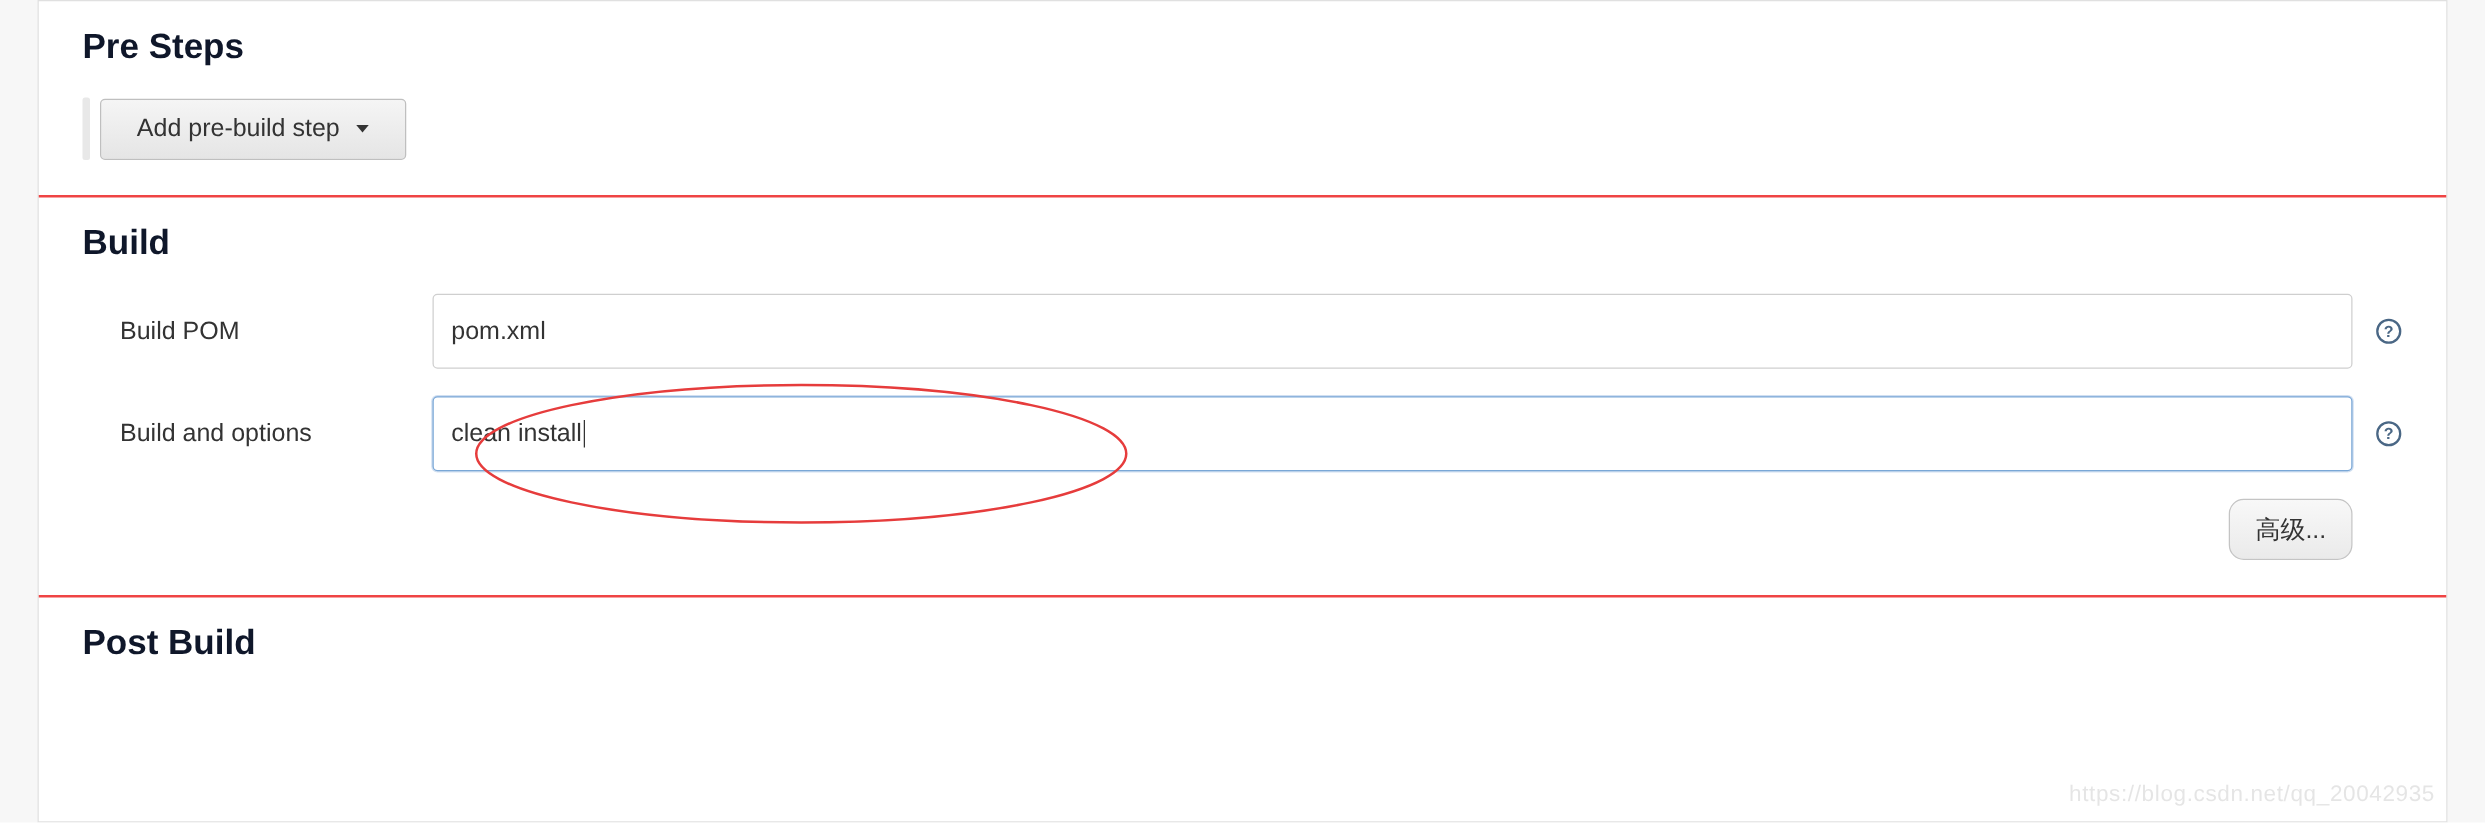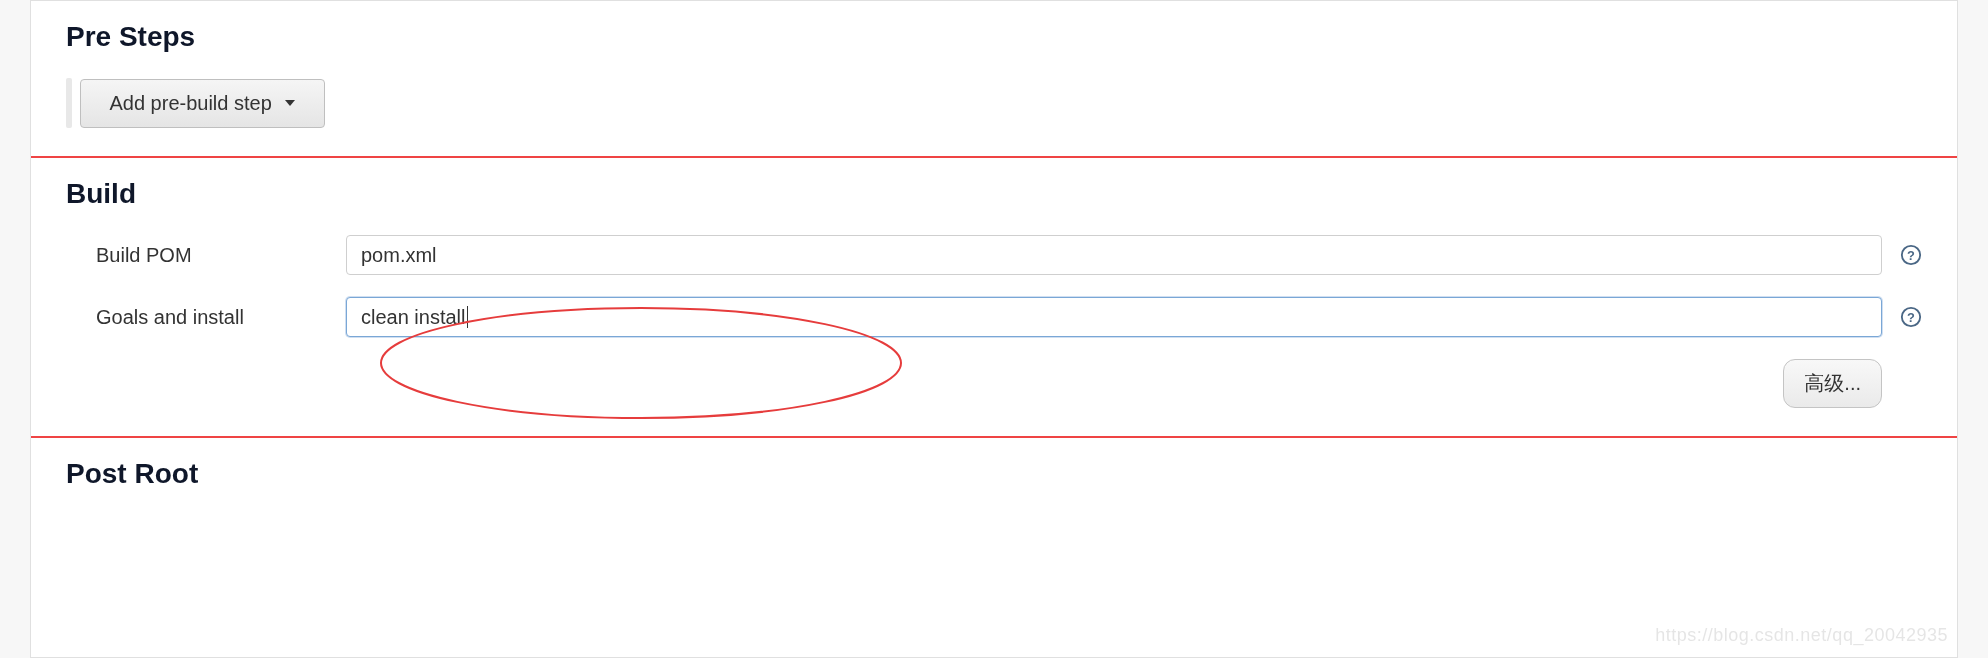--- a/index.html
+++ b/index.html
@@ -75,21 +75,21 @@
       font-size: 20px;
       color: #333;
     }
     .form-input-wrap {
       flex: 1;
       display: flex;
       align-items: center;
     }
     .form-input {
       flex: 1;
-      height: 40px;
+      height: 60px;
       border: 1px solid #cfcfcf;
       border-radius: 4px;
       padding: 4px 14px;
       font-size: 20px;
       color: #333;
       background: #fff;
       outline: none;
     }
     .form-input.active {
       border: 1px solid #7aa7d6;
@@ -176,21 +176,21 @@
         <span class="help-icon">
           <svg viewBox="0 0 24 24">
               <circle cx="12" cy="12" r="10" fill="none" stroke="#4a6785" stroke-width="2"></circle>
               <text x="12" y="17" text-anchor="middle" font-size="14" font-weight="bold" fill="#4a6785">?</text>
             </svg>
         </span>
       </div>
     </div>
 
     <div class="form-row" style="position:relative;">
-      <div class="form-label">Goals and install</div>
+      <div class="form-label">Build and options</div>
       <div class="form-input-wrap">
         <div class="form-input active" style="display:flex;align-items:center;">
           <span>clean install</span>
             <span class="caret-cursor"></span>
         </div>
         <span class="help-icon">
           <svg viewBox="0 0 24 24">
               <circle cx="12" cy="12" r="10" fill="none" stroke="#4a6785" stroke-width="2"></circle>
               <text x="12" y="17" text-anchor="middle" font-size="14" font-weight="bold" fill="#4a6785">?</text>
             </svg>
@@ -203,18 +203,18 @@
         <ellipse cx="275" cy="65" rx="260" ry="55" fill="none" stroke="#e63c3c" stroke-width="2"></ellipse>
       </svg>
     </div>
 
     <div class="advanced-row">
       <button class="advanced-btn">高级...</button>
     </div>
   </div>
 
   <div class="section" style="padding-bottom:60px;">
-    <h2 class="section-title">Post Root</h2>
+    <h2 class="section-title">Post Build</h2>
   </div>
 
 </div>
 
 <div class="watermark">https://blog.csdn.net/qq_20042935</div>
 
 </body></html>

